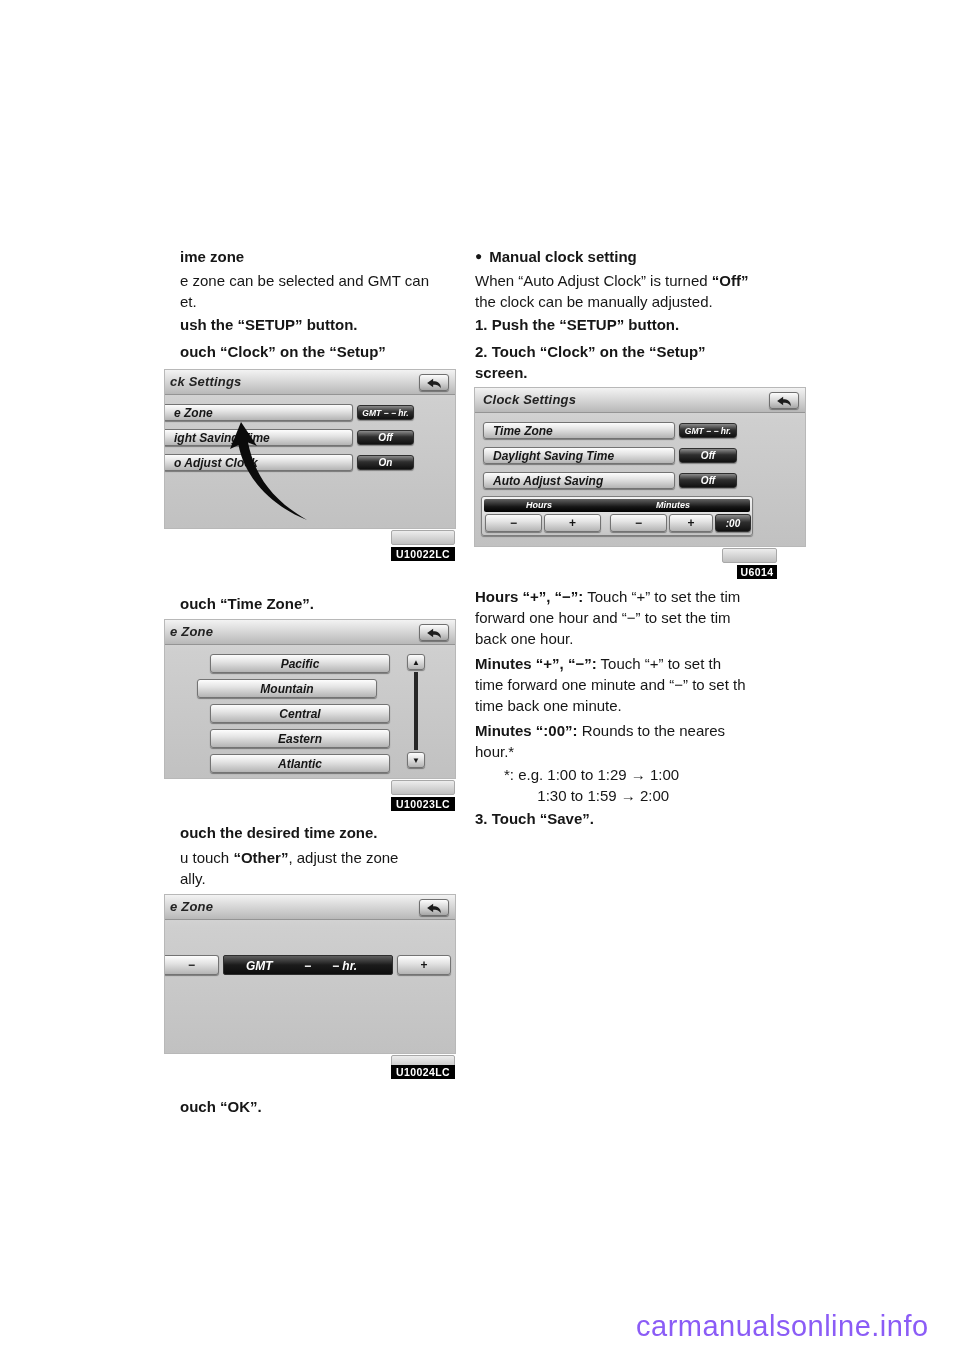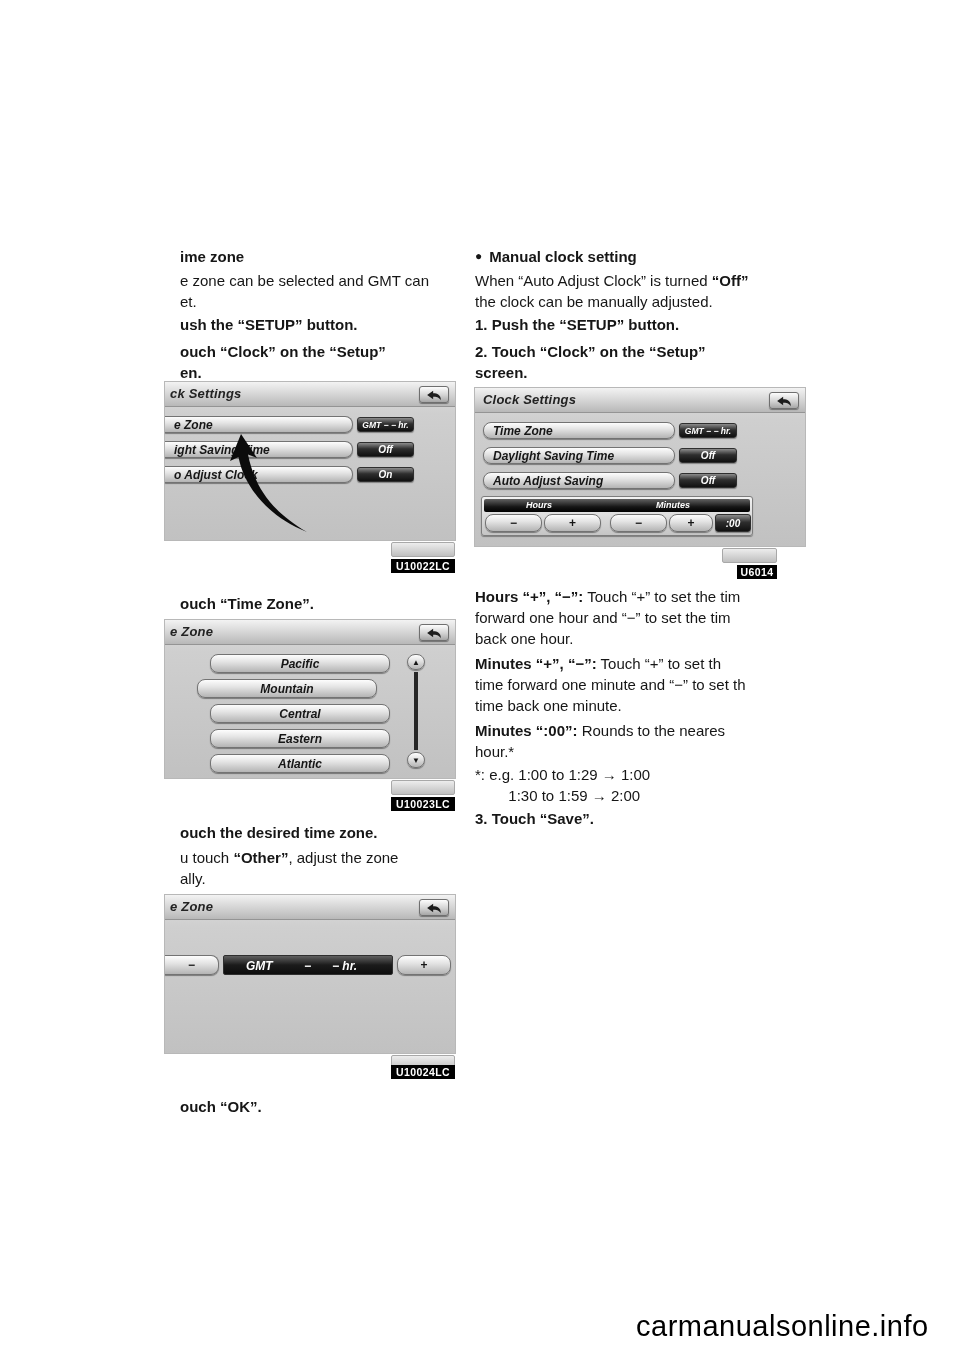--- a/index.html
+++ b/index.html
@@ -2,57 +2,57 @@
 <html><head>
 <meta charset="utf-8">
 <style>
   *{box-sizing:border-box;margin:0;padding:0;}
   html,body{background:#ffffff;}
   #page{position:relative;width:960px;height:1360px;background:#ffffff;font-family:"Liberation Sans",sans-serif;color:#161616;overflow:hidden;}
   .abs{position:absolute;}
   .txt{font-size:15px;line-height:21px;}
   .b{font-weight:bold;}
   .pl{white-space:pre-line;}
-  .pw{white-space:pre-wrap;}
+  .pw{white-space:pre-wrap;margin-left:29px;}
   .blt{font-size:12px;margin-right:7px;position:relative;top:-2px;}
   .screen{position:absolute;background:linear-gradient(180deg,#dedede 0%,#cfcfcf 20%,#c1c1c1 100%);box-shadow:0 0 0 1px #b8b8b8;}
   .hdr{position:absolute;left:0;top:0;right:0;height:25px;background:linear-gradient(180deg,#f3f3f3,#cacaca 70%,#b8b8b8);border-bottom:1px solid #949494;}
   .hdr-title{position:absolute;top:4px;font-size:13px;font-weight:bold;font-style:italic;color:#232323;letter-spacing:.2px;}
   .backbtn{position:absolute;right:6px;top:4px;width:30px;height:17px;border:1px solid #6f6f6f;border-radius:3px;background:linear-gradient(180deg,#fdfdfd,#d3d3d3 55%,#a6a6a6);box-shadow:0 1px 1px rgba(0,0,0,.4);display:flex;align-items:center;justify-content:center;}
-  .btn{position:absolute;border:1px solid #737373;border-radius:8px;background:linear-gradient(180deg,#fdfdfd 0%,#e4e4e4 40%,#b4b4b4 100%);box-shadow:0 1px 1px rgba(0,0,0,.4);display:flex;align-items:center;font-size:12px;font-weight:bold;font-style:italic;color:#161616;white-space:nowrap;}
+  .btn{position:absolute;border:1px solid #737373;border-radius:3px;background:linear-gradient(180deg,#fdfdfd 0%,#e4e4e4 40%,#b4b4b4 100%);box-shadow:0 1px 1px rgba(0,0,0,.4);display:flex;align-items:center;font-size:12px;font-weight:bold;font-style:italic;color:#161616;white-space:nowrap;}
   .lab{padding-left:9px;}
   .ctr{justify-content:center;}
   .cutl{border-left:none;border-top-left-radius:0;border-bottom-left-radius:0;}
   .op{font-style:normal;font-size:12px;}
   .xs{font-style:normal;font-size:8px;}
   .dk{position:absolute;border:1px solid #2f2f2f;border-radius:3px;background:linear-gradient(180deg,#8c8c8c 0%,#2e2e2e 45%,#101010 100%);color:#fff;display:flex;align-items:center;justify-content:center;font-size:10px;font-weight:bold;font-style:italic;box-shadow:0 1px 1px rgba(0,0,0,.35);white-space:nowrap;}
   .sm{font-size:8.5px;}
   .tag{position:absolute;background:#000;color:#fff;font-size:10.5px;font-weight:bold;display:flex;align-items:center;justify-content:center;letter-spacing:.4px;}
   .blur{position:absolute;border:1px solid #a8a8a8;border-radius:2px;background:linear-gradient(180deg,#ededed,#bfbfbf);}
   .panel{position:absolute;border:1px solid #7d7d7d;border-radius:3px;background:linear-gradient(180deg,#f3f3f3,#c5c5c5);box-shadow:0 1px 1px rgba(0,0,0,.35);}
   .strip{position:absolute;left:2px;top:2px;right:2px;height:13px;border-radius:2px;background:linear-gradient(180deg,#616161,#161616 60%,#000);}
   .striplab{position:absolute;top:1px;font-size:9px;font-weight:bold;font-style:italic;color:#fff;}
   .track{position:absolute;background:#262626;}
   .gmtdisp{position:absolute;border:1px solid #2f2f2f;border-radius:2px;background:linear-gradient(180deg,#606060,#1b1b1b 50%,#0d0d0d);color:#fff;font-size:12px;font-weight:bold;font-style:italic;}
   .gmtdisp span{position:absolute;top:3px;}
-  .wm{position:absolute;font-size:29px;color:#000000;letter-spacing:.5px;}
+  .wm{position:absolute;font-size:29px;color:#8b5cf6;letter-spacing:.5px;}
 </style>
 </head>
 <body>
 
 <div id="page">
 
   <div class="abs txt b pl" style="left:180px;top:246px">ime zone</div>
   <div class="abs txt pl" style="left:180px;top:270px">e zone can be selected and GMT can
 et.</div>
   <div class="abs txt b pl" style="left:180px;top:314px">ush the “SETUP” button.</div>
   <div class="abs txt b pl" style="left:180px;top:341px">ouch “Clock” on the “Setup”
 en.</div>
 
-  <div class="abs" style="left:165px;top:382px;width:290px;height:192px">
+  <div class="abs" style="left:165px;top:370px;width:290px;height:192px">
     <div class="screen" style="left:0;top:0;width:290px;height:158px">
       <div class="hdr">
         <div class="hdr-title" style="left:5px">ck Settings</div>
         <div class="backbtn">
             <svg width="20" height="12" viewBox="0 0 22 14">
               <path d="M3 7 L10 2 L10 5 C15 5 19 7 19 13 C17 9.5 13 9 10 9 L10 12 Z" fill="#1d1d1d"></path>
             </svg>
           </div>
       </div>
       <div class="btn cutl" style="left:0;top:34px;width:188px;height:17px">

